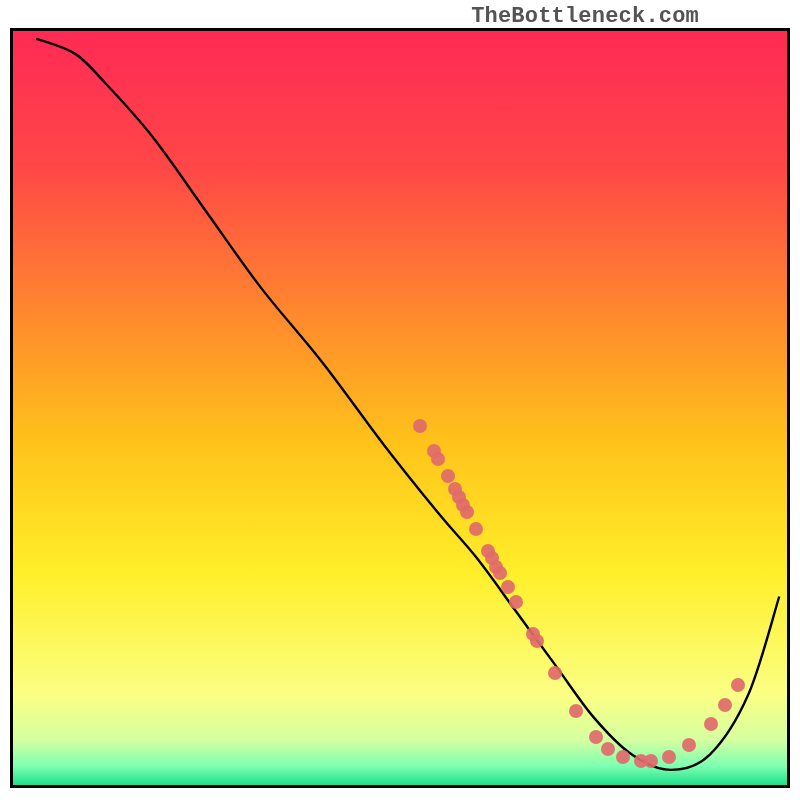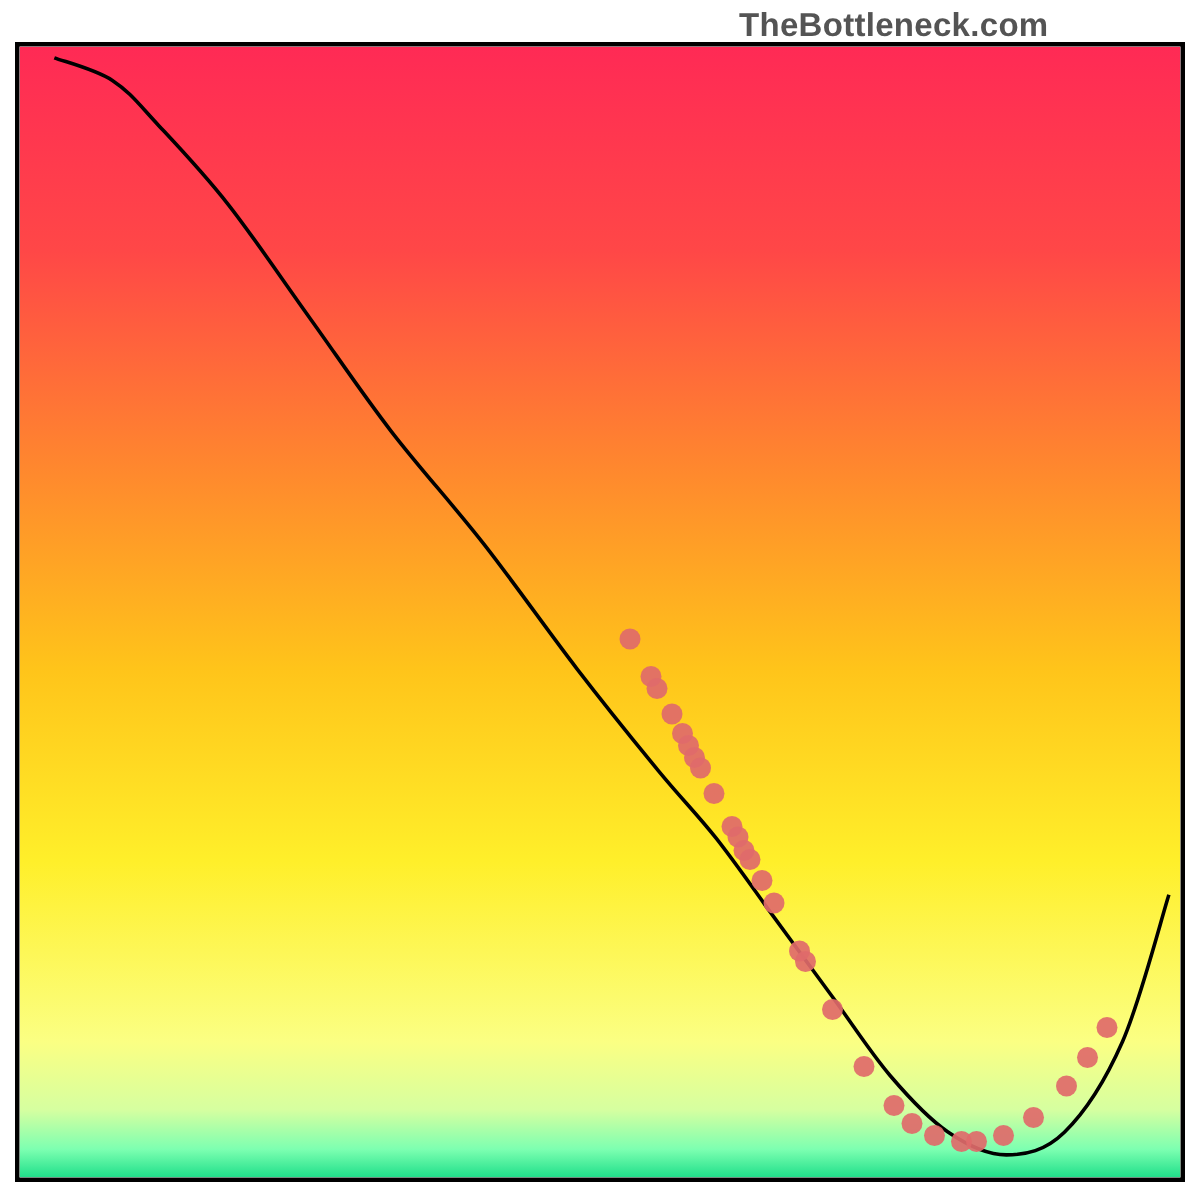--- a/index.html
+++ b/index.html
@@ -8,20 +8,21 @@
     width: 800px;
     height: 800px;
     overflow: hidden;
     background: #ffffff;
     font-family: Arial, Helvetica, sans-serif;
   }
   .frame {
     position: relative;
     width: 711px;
     height: 800px;
+    font-family: Liberation Mono, monospace;
   }
   .plot-border {
     position: absolute;
     left: 10px;
     top: 28px;
     width: 780px;
     height: 760px;
     box-sizing: border-box;
     border: 3px solid #000;
     overflow: hidden;

